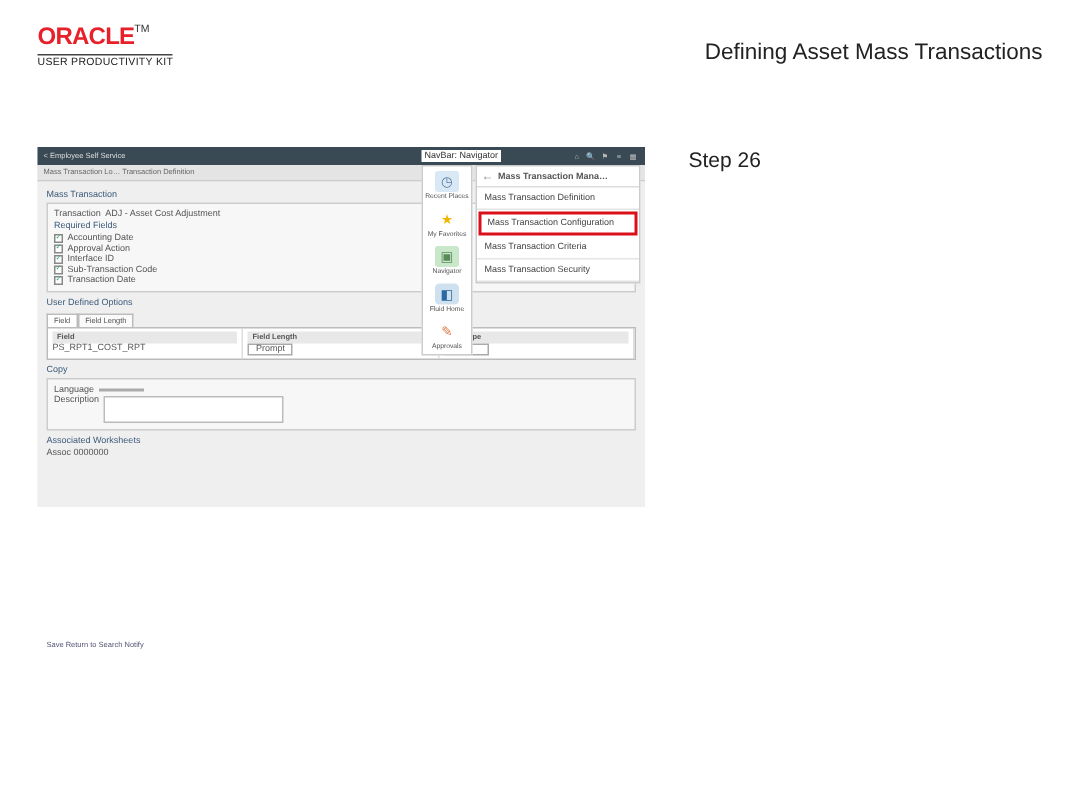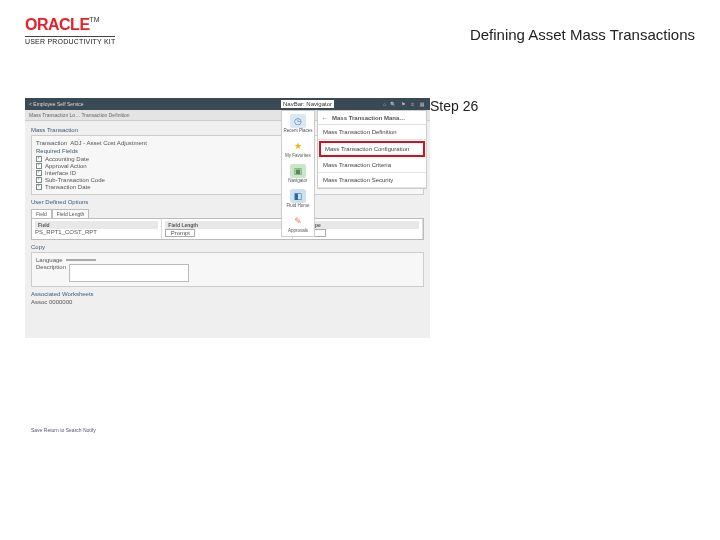--- a/index.html
+++ b/index.html
@@ -64,20 +64,21 @@
     position: relative;
     background: #ededed;
     font-size: 6px;
     color: #555;
   }
   .right-pane {
     flex: 1;
     padding-right: 25px;
     font-size: 14px;
     color: #222;
+    margin-left: 29px;
   }
   .step {
     margin-bottom: 28px;
   }
   .instr strong { font-weight: 700; }
 
   
   .app-topbar {
     height: 12px;
     background: #3a4a55;

